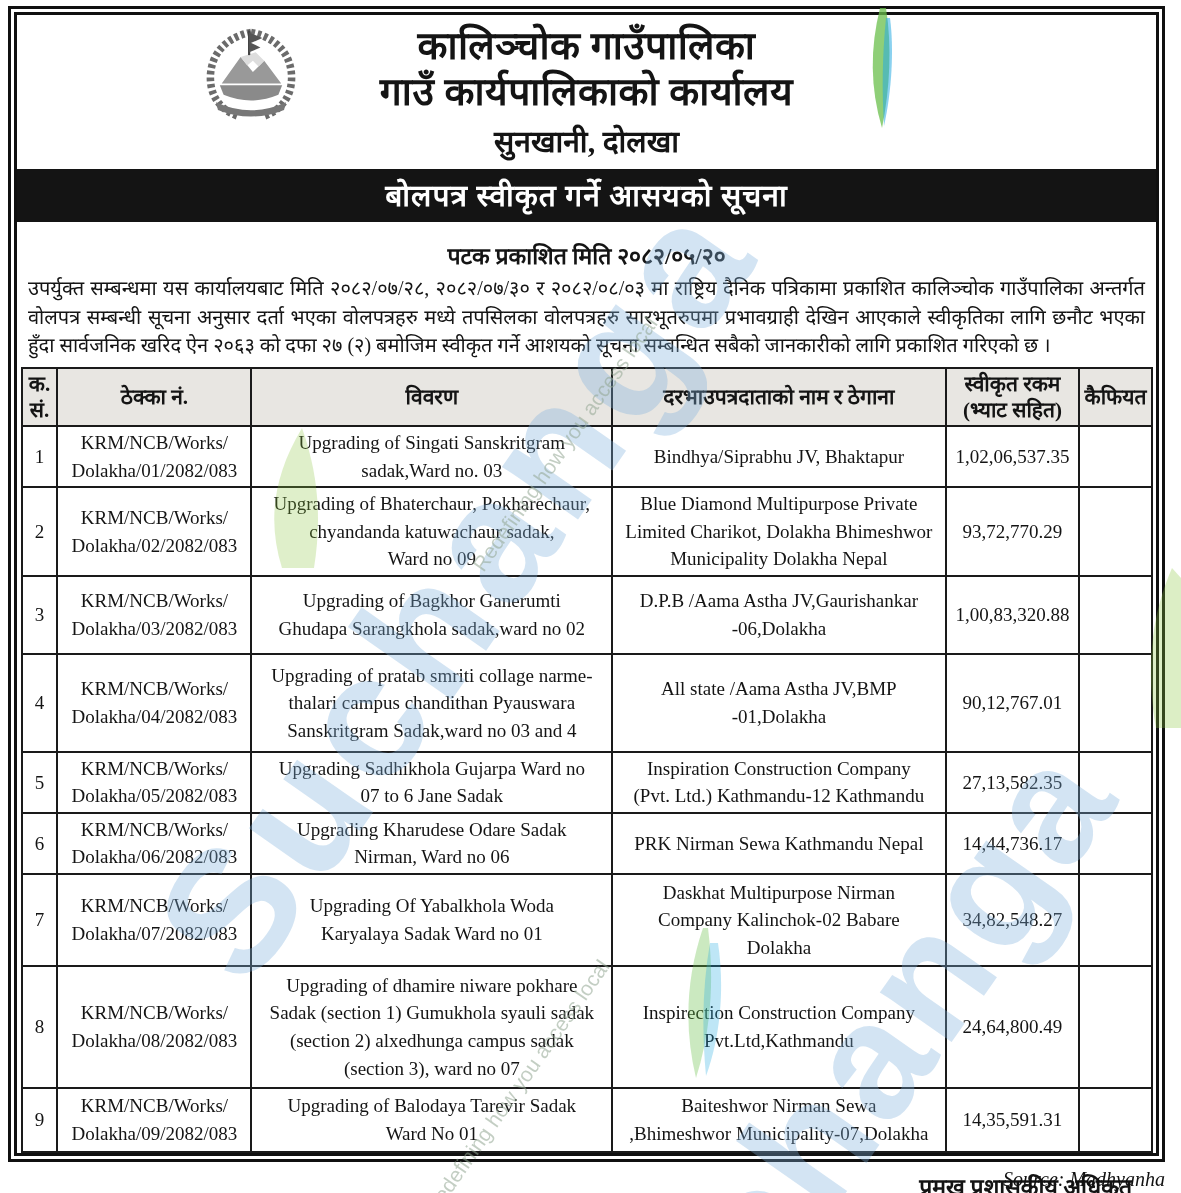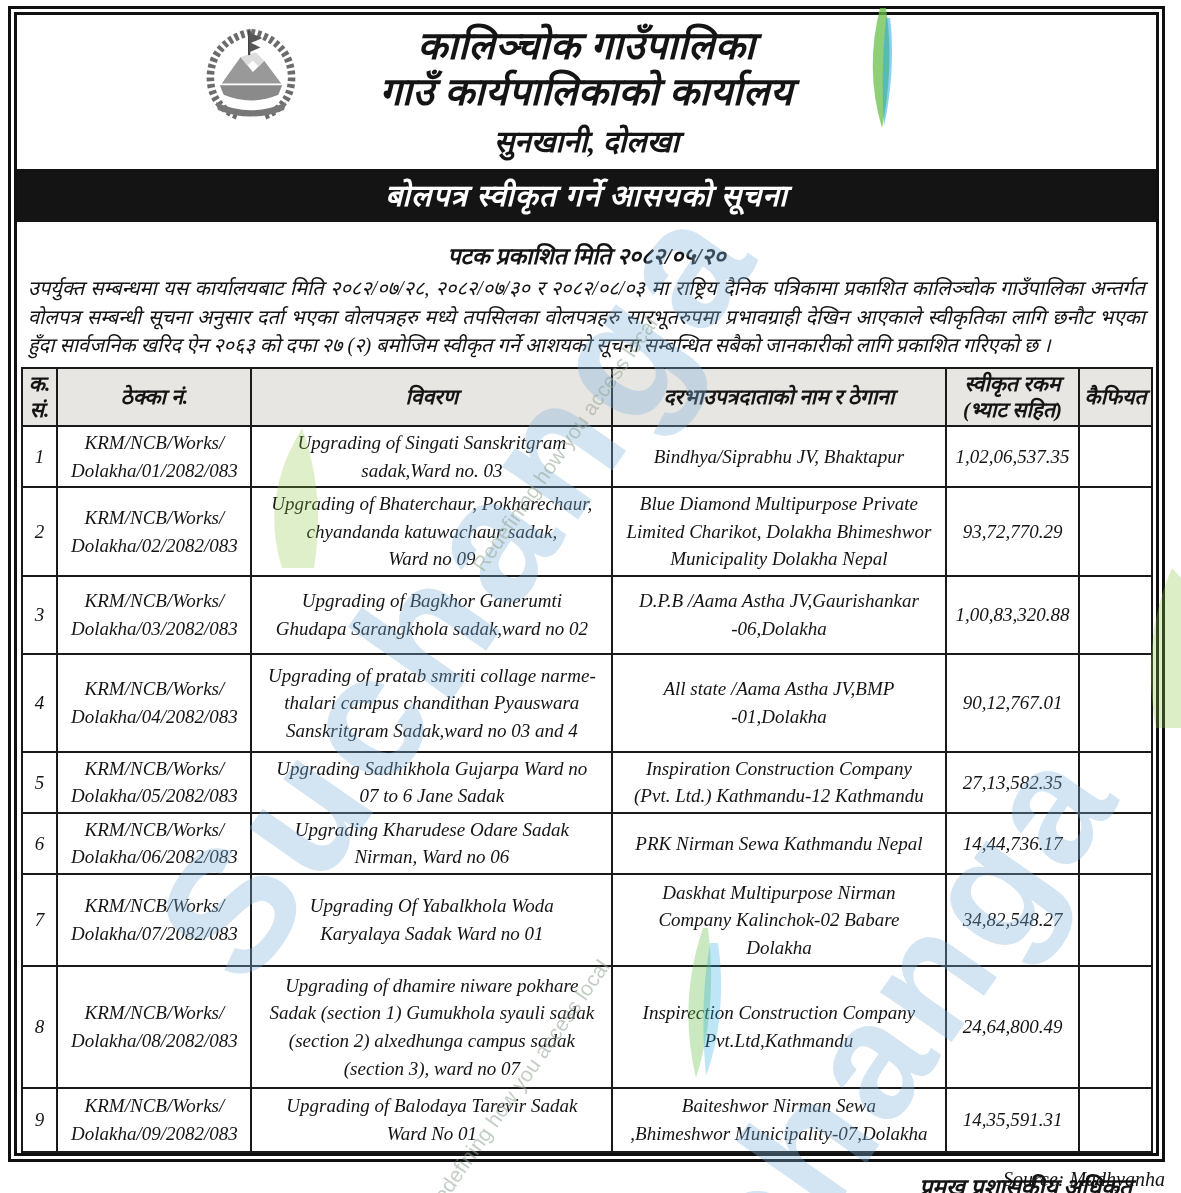--- a/index.html
+++ b/index.html
@@ -2,21 +2,21 @@
 <html><head>
 <meta charset="utf-8">
 <style>
   html,body { margin:0; padding:0; background:#ffffff; }
   body {
     width:1181px; height:1193px; position:relative; overflow:hidden;
     font-family:"Liberation Serif","DejaVu Sans",serif; color:#141414;
   }
   .frame {
     position:absolute; left:8px; top:6px; width:1157px; height:1156px;
-    border:9px double #101010; box-sizing:border-box; background:#fff; z-index:1;font-style:italic;
+    border:9px double #101010; box-sizing:border-box; background:#fff; z-index:1;
   }
   .inner { position:relative; width:100%; height:100%; }
 
   
   .head { position:relative; text-align:center; padding-top:8px; }
   .emblem { position:absolute; left:182px; top:8px; width:104px; height:102px; }
   .title-main { font-size:39px; font-weight:bold; line-height:1.18; margin:0; letter-spacing:0.5px; }
   .addr { font-size:30px; font-weight:bold; line-height:1.28; margin:8px; }
 
   

